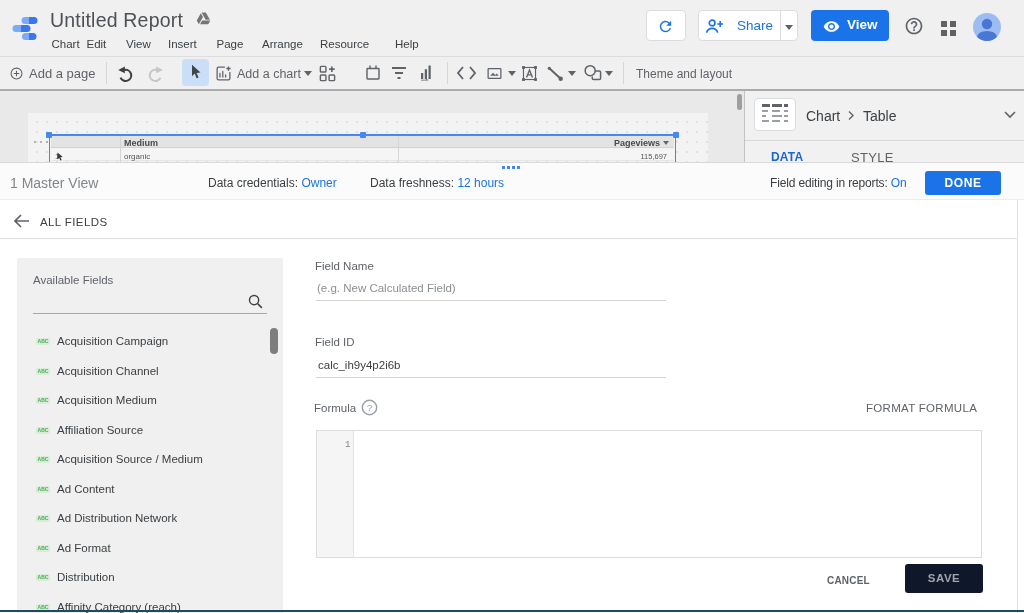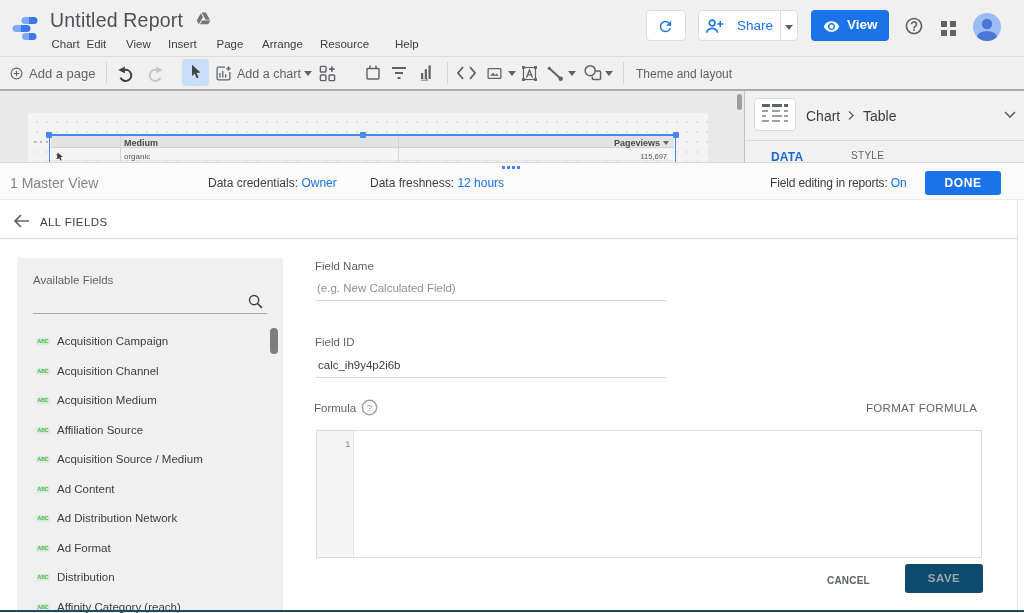--- a/index.html
+++ b/index.html
@@ -44,21 +44,21 @@
   .link { color:#1a73e8; }
   #done { left:925px; top:171px; width:76px; height:24px; background:#1a73e8; border-radius:3px;
           color:#fff; font-size:12px; font-weight:bold; text-align:center; line-height:24px; letter-spacing:0.6px; }
 
   .label { position:absolute; font-size:11.5px; color:#5f6368; }
   .underline { position:absolute; height:1px; background:#d4d4d4; }
 
   #editor { left:316px; top:430px; width:666px; height:128px; border:1px solid #dadce0; background:#fff; }
   #gutter { position:absolute; left:0; top:0; width:37px; height:126px; background:#f5f5f5; border-right:1px solid #e4e4e4; }
 
-  #savebtn { left:905px; top:564px; width:78px; height:29px; background:#0c4a6e; border-radius:3px;
+  #savebtn { left:905px; top:564px; width:78px; height:29px; background:#0f172a; border-radius:3px;
              color:#9fa5aa; font-size:11.5px; font-weight:bold; text-align:center; line-height:29px; letter-spacing:0.5px; }
   #cancel { left:827px; top:575px; font-size:10px; color:#5f6368; letter-spacing:0.2px;font-weight:bold; }
 
   #bottomline { left:0; top:610px; width:1024px; height:2px; background:#1d4b60; }
 </style>
 </head>
 <body>
 <div id="stage">
 
   <div class="abs" id="header"></div>
@@ -289,21 +289,21 @@
     <div class="abs" style="left:61px; top:17px; font-size:14px; color:#3c4043;">Chart</div>
     <svg class="abs" style="left:103px; top:20px;" width="6" height="9" viewBox="0 0 6 9">
         <path d="M1 0.5l4 4-4 4" stroke="#5f6368" stroke-width="1.4" fill="none"></path>
       </svg>
     <div class="abs" style="left:118px; top:17px; font-size:14px; color:#3c4043;">Table</div>
     <svg class="abs" style="left:259px; top:20px;" width="12" height="8" viewBox="0 0 12 8">
         <path d="M1 1l5 5 5-5" stroke="#5f6368" stroke-width="1.6" fill="none"></path>
       </svg>
     <div class="abs" style="left:0px; top:49px; width:280px; height:1px; background:#d8d8d8;"></div>
     <div class="abs" style="left:26px; top:59px; font-size:12px; font-weight:bold; color:#1a67d2; letter-spacing:0.2px;">DATA</div>
-    <div class="abs" style="left:106px; top:59px; font-size:10px; color:#5f6368; letter-spacing:0.3px;">STYLE</div>
+    <div class="abs" style="left:106px; top:59px; font-size:13px; color:#5f6368; letter-spacing:0.3px;">STYLE</div>
   </div>
 
   <div class="abs" id="sheet"></div>
 
   <div class="abs" style="left:502px; top:166px; width:3px; height:3px; background:#4285f4;"></div>
   <div class="abs" style="left:507px; top:166px; width:3px; height:3px; background:#4285f4;"></div>
   <div class="abs" style="left:512px; top:166px; width:3px; height:3px; background:#4285f4;"></div>
   <div class="abs" style="left:517px; top:166px; width:3px; height:3px; background:#4285f4;"></div>
 
   <div class="abs" style="left:10px; top:175px; font-size:14px; color:#80868b;">1 Master View</div>

